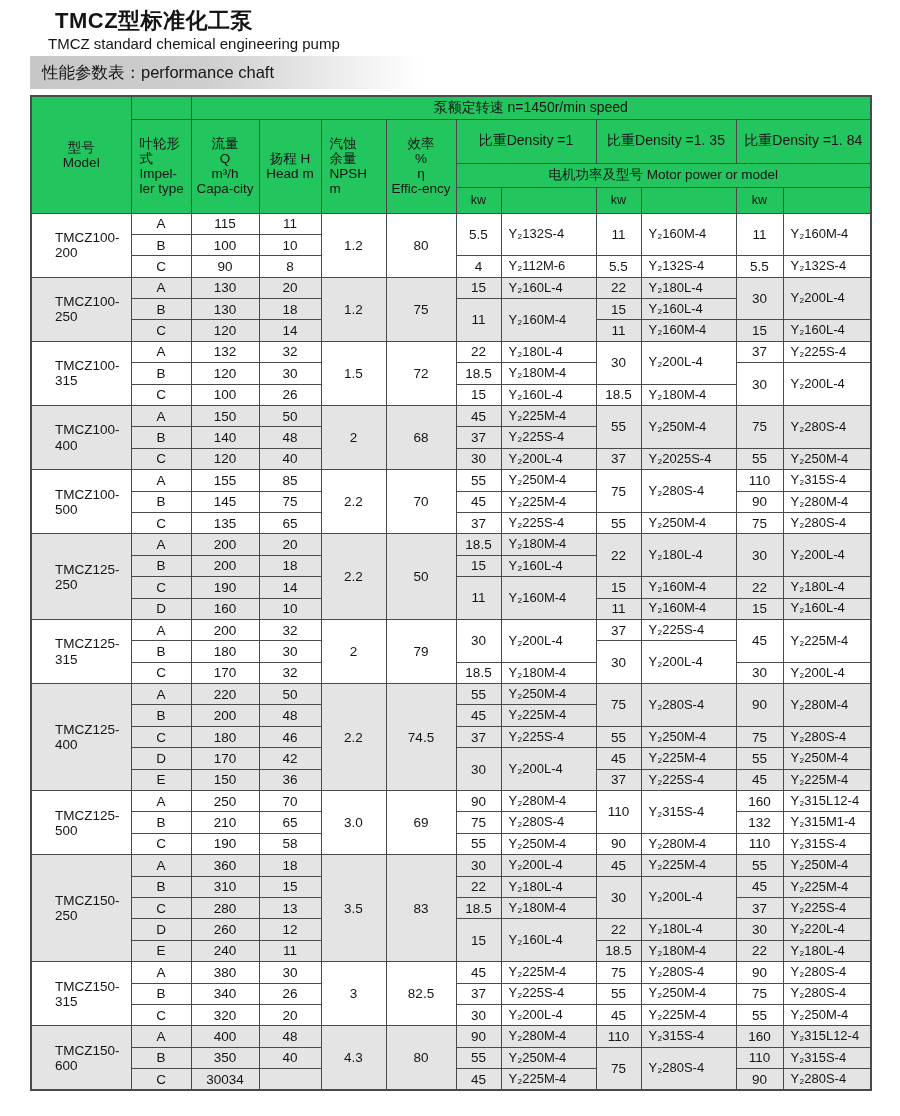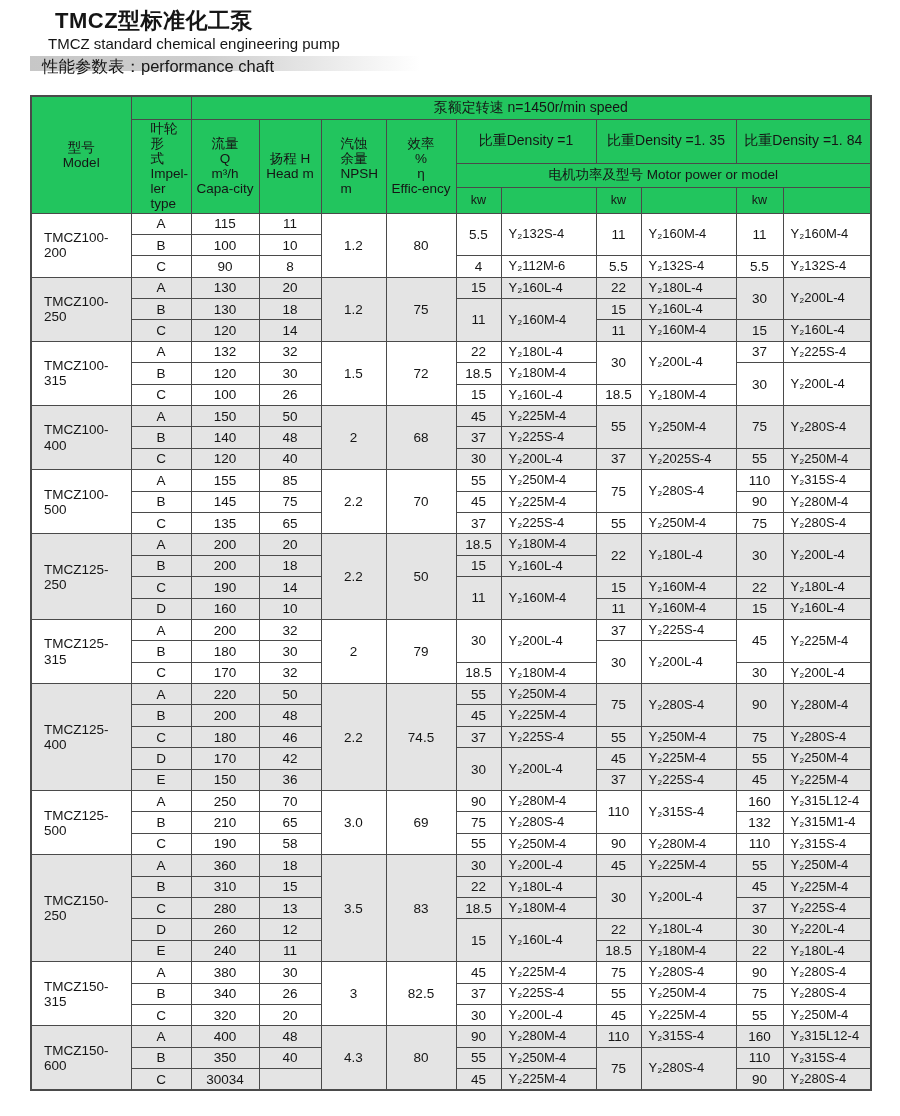--- a/index.html
+++ b/index.html
@@ -3,46 +3,46 @@
 <meta charset="utf-8">
 <style>
   html,body{margin:0;padding:0;}
   body{
     width:900px;height:1116px;background:#ffffff;position:relative;
     font-family:"Liberation Sans","DejaVu Sans",sans-serif;color:#151515;
   }
   .title{position:absolute;left:55px;top:6px;font-size:22px;font-weight:bold;letter-spacing:.5px;}
   .subtitle{position:absolute;left:48px;top:35px;font-size:15px;}
   .section-bar{
-    position:absolute;left:30px;top:56px;width:390px;height:15px;box-sizing:border-box;
+    position:absolute;left:30px;top:56px;width:390px;height:33px;box-sizing:border-box;
     background:linear-gradient(to right,#c7c7c7 0%,#cecece 45%,#e9e9e9 75%,#ffffff 100%);
-    display:flex;padding-left:12px;font-size:16.5px;
+    display:flex;align-items:center;padding-left:12px;font-size:16.5px;
   }
   table.perf{
     position:absolute;left:30px;top:95px;width:840px;
     border-collapse:collapse;table-layout:fixed;border:2px solid #4a4a4a;
   }
   .perf th,.perf td{
     border:1px solid #4a4a4a;padding:0;text-align:center;vertical-align:middle;
     font-size:13.5px;font-weight:normal;line-height:1.12;overflow:hidden;
   }
   .perf thead th{background:#22c55e;}
   .perf .multi{white-space:pre-line;}
-  .perf .hleft{text-align:left;padding-left:19px;margin-left:32px;}
+  .perf .hleft{text-align:left;padding-left:8px;margin-left:32px;}
   tr.hr1{height:23px;}
   tr.hr2{height:44px;}
   tr.hr3{height:24px;}
   tr.hr4{height:26px;}
   .perf .band{font-size:14px;}
   .perf .density{font-size:14px;}
   .perf .kwh{font-size:12.5px;}
   .perf tbody tr{height:21.4px;}
   .perf tbody td{background:#ffffff;}
   .perf tbody tr.shade td{background:#e4e4e4;}
-  .perf td.model-cell{text-align:left;padding-left:12px;}
+  .perf td.model-cell{text-align:left;padding-left:23px;}
   .perf td.motor-cell{text-align:left;padding-left:7px;font-size:13px;}
 </style>
 </head>
 <body>
 
 <div class="title">TMCZ型标准化工泵</div>
 <div class="subtitle">TMCZ standard chemical engineering pump</div>
 <div class="section-bar">
   <span>性能参数表：performance chaft</span>
 </div>

